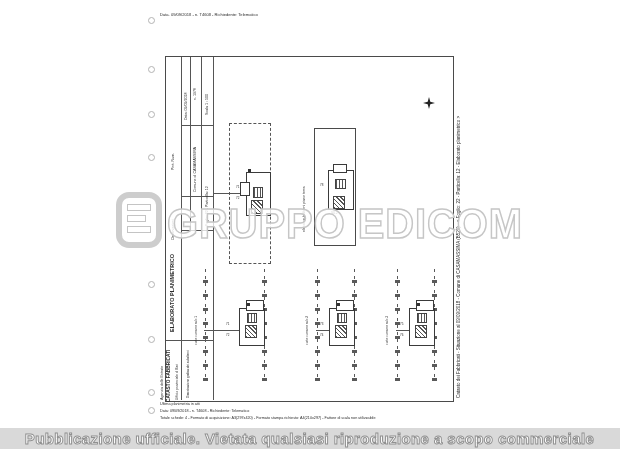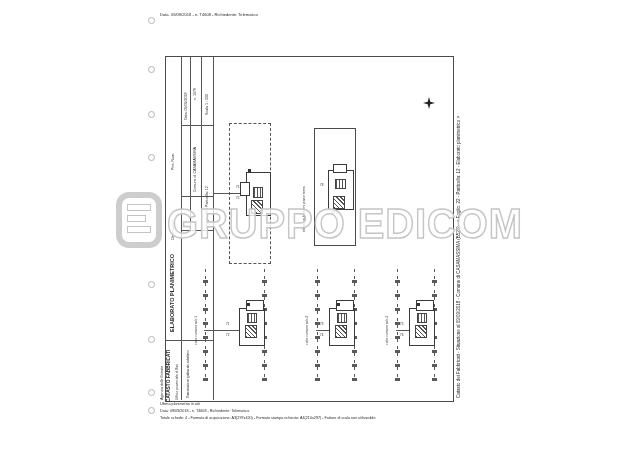--- a/index.html
+++ b/index.html
@@ -161,14 +161,17 @@
   <div class="mt" style="left:160px;top:409px;transform:scale(.62)">Data: 09/09/2018 - n. T4608 - Richiedente: Telematico</div>
   <div class="mt" style="left:160px;top:416px;transform:scale(.62)">Totale schede: 4 - Formato di acquisizione: A3(297x420)  - Formato stampa richiesto: A4(210x297) - Fattore di scala non utilizzabile</div>
 
   <div class="wm-logo">
     <div class="wm-bar" style="left:5px;top:6px;width:22px"></div>
     <div class="wm-bar" style="left:5px;top:17px;width:17px"></div>
     <div class="wm-bar" style="left:5px;top:28px;width:22px"></div>
   </div>
   <div class="wm-word">GRUPPO EDICOM</div>
 
+  <div class="band">
+    <div class="band-text">Pubblicazione ufficiale. Vietata qualsiasi riproduzione a scopo commerciale</div>
+  </div>
 
 </div>
 
 </body></html>

